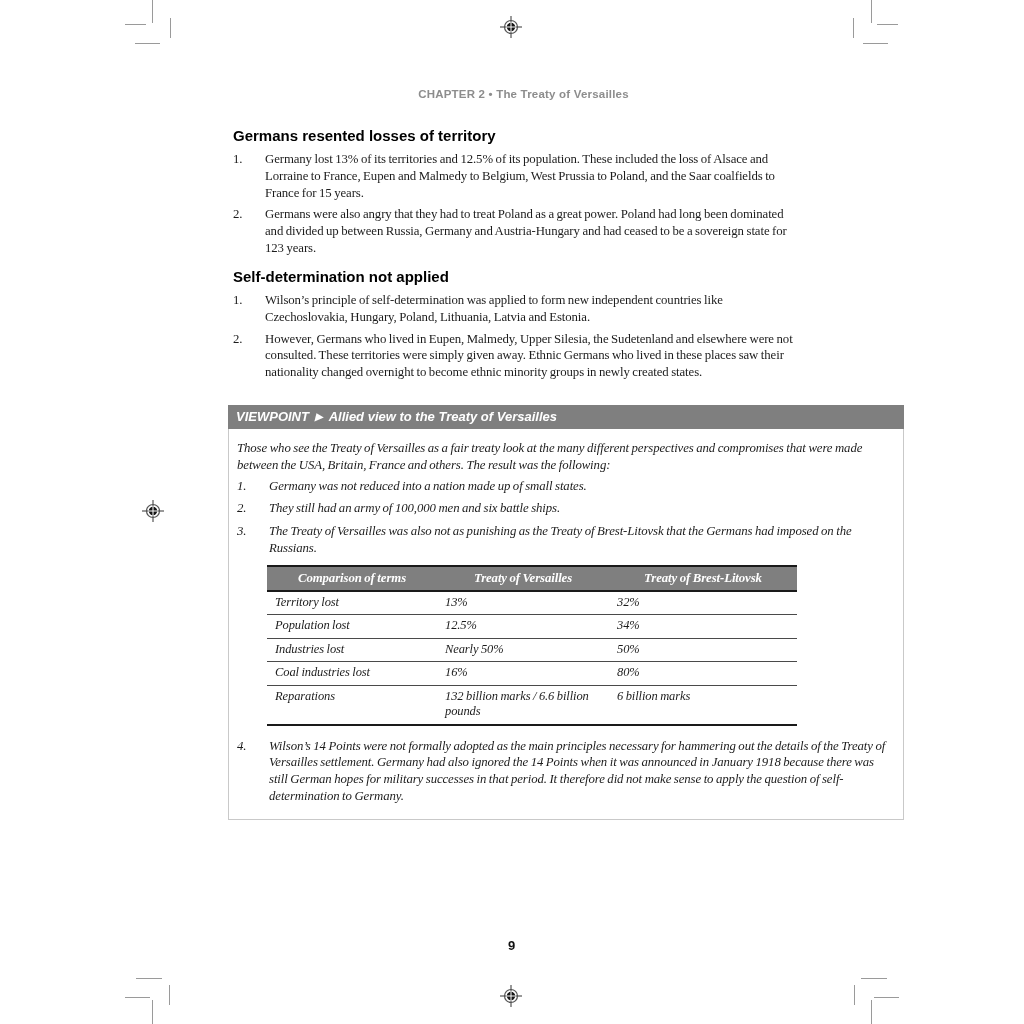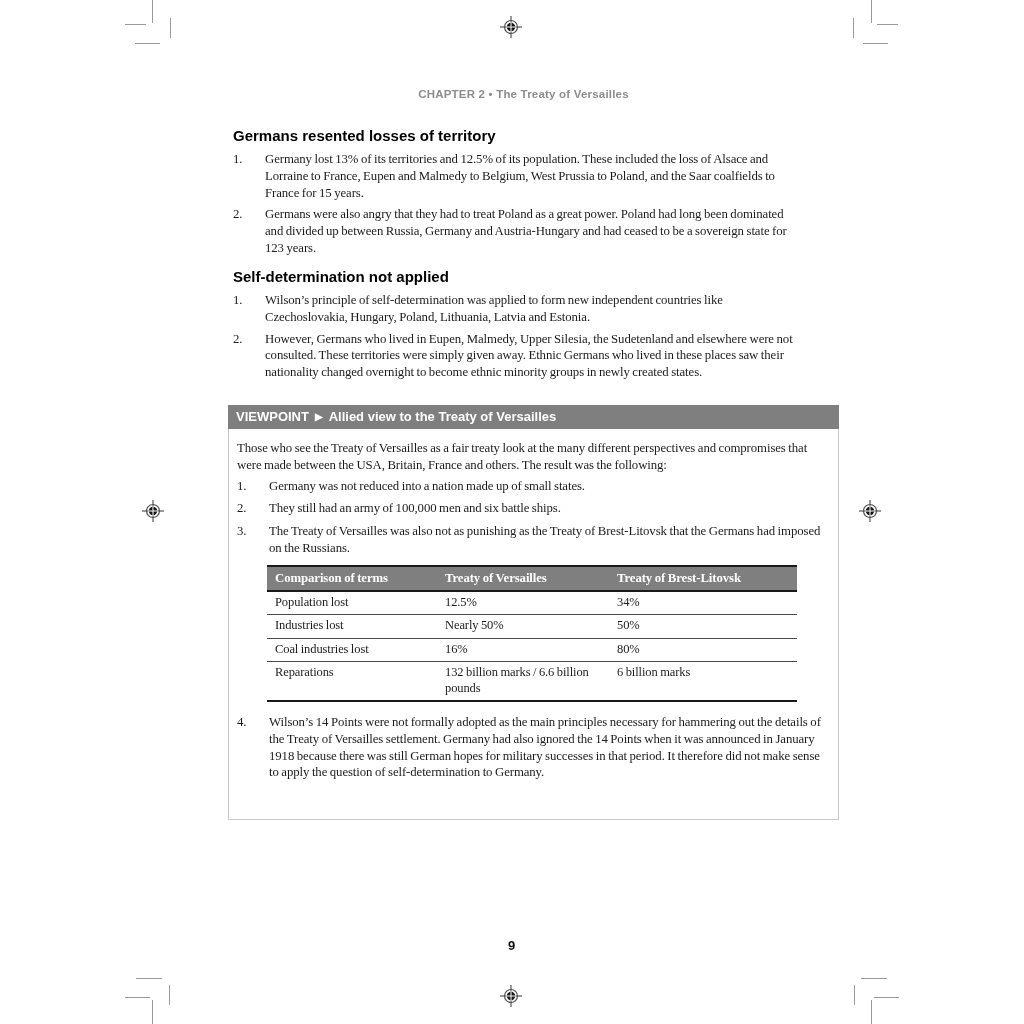--- a/index.html
+++ b/index.html
@@ -45,21 +45,21 @@
     font-size: 12.8px;
     line-height: 16.8px;
     letter-spacing: -0.1px;
     word-spacing: -0.5px;
   }
   .li { display: flex; margin-bottom: 5px; }
   .li .num { flex: 0 0 32px; }
   .li .txt { flex: 1; }
 
   
-  .viewpoint { position: absolute; left: 228px; top: 405px; width: 611px; }
+  .viewpoint { position: absolute; left: 228px; top: 405px; width: 676px; font-style: italic; }
   .vp-bar {
     background: #7f7f7f;
     color: #ffffff;
     font-family: "Liberation Sans", sans-serif;
     font-weight: bold;
     font-size: 13px;
     height: 24px;
     line-height: 24px;
     padding: 0 8px;
     white-space: nowrap;
@@ -81,21 +81,21 @@
     width: 530px;
     margin: 8px 0 0 30px;
     border-collapse: collapse;
   }
   .cmp-table th {
     background: #7f7f7f;
     color: #fff;
     font-family: "Liberation Serif", serif;
     font-weight: bold;
     font-size: 12.8px;
-    text-align: left;
+    text-align: center;
     padding: 3px 8px;
     border-top: 2px solid #1a1a1a;
     border-bottom: 2px solid #1a1a1a;
   }
   .cmp-table td {
     font-size: 12.5px;
     line-height: 15.5px;
     padding: 3px 8px 4px 8px;
     border-bottom: 1.5px solid #4a4a4a;
     vertical-align: top;
@@ -241,20 +241,25 @@
         </colgroup>
         <thead>
           <tr>
             <th>Comparison of terms</th>
             <th>Treaty of Versailles</th>
             <th>Treaty of Brest-Litovsk</th>
           </tr>
         </thead>
         <tbody>
           <tr>
+            <td>Territory lost</td>
+            <td>13%</td>
+            <td>32%</td>
+          </tr>
+          <tr>
             <td>Population lost</td>
             <td>12.5%</td>
             <td>34%</td>
           </tr>
           <tr>
             <td>Industries lost</td>
             <td>Nearly 50%</td>
             <td>50%</td>
           </tr>
           <tr>

